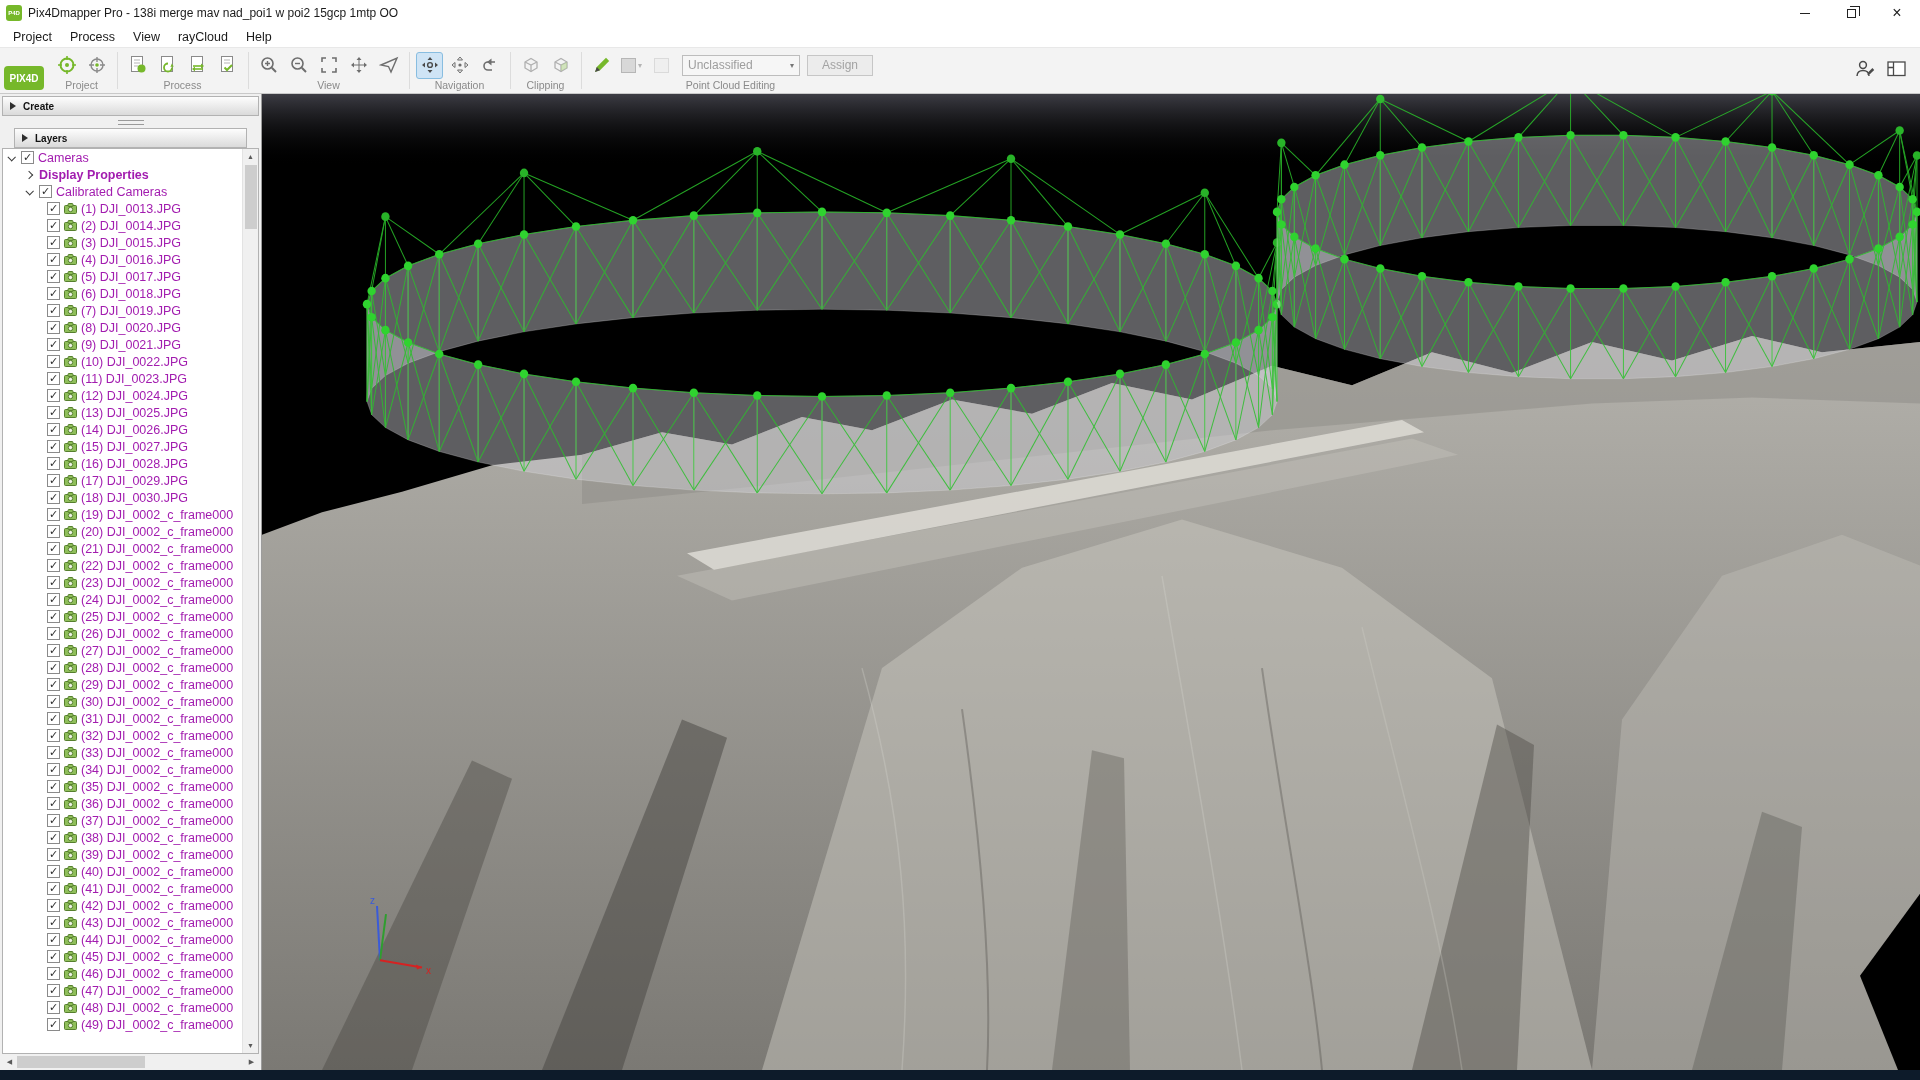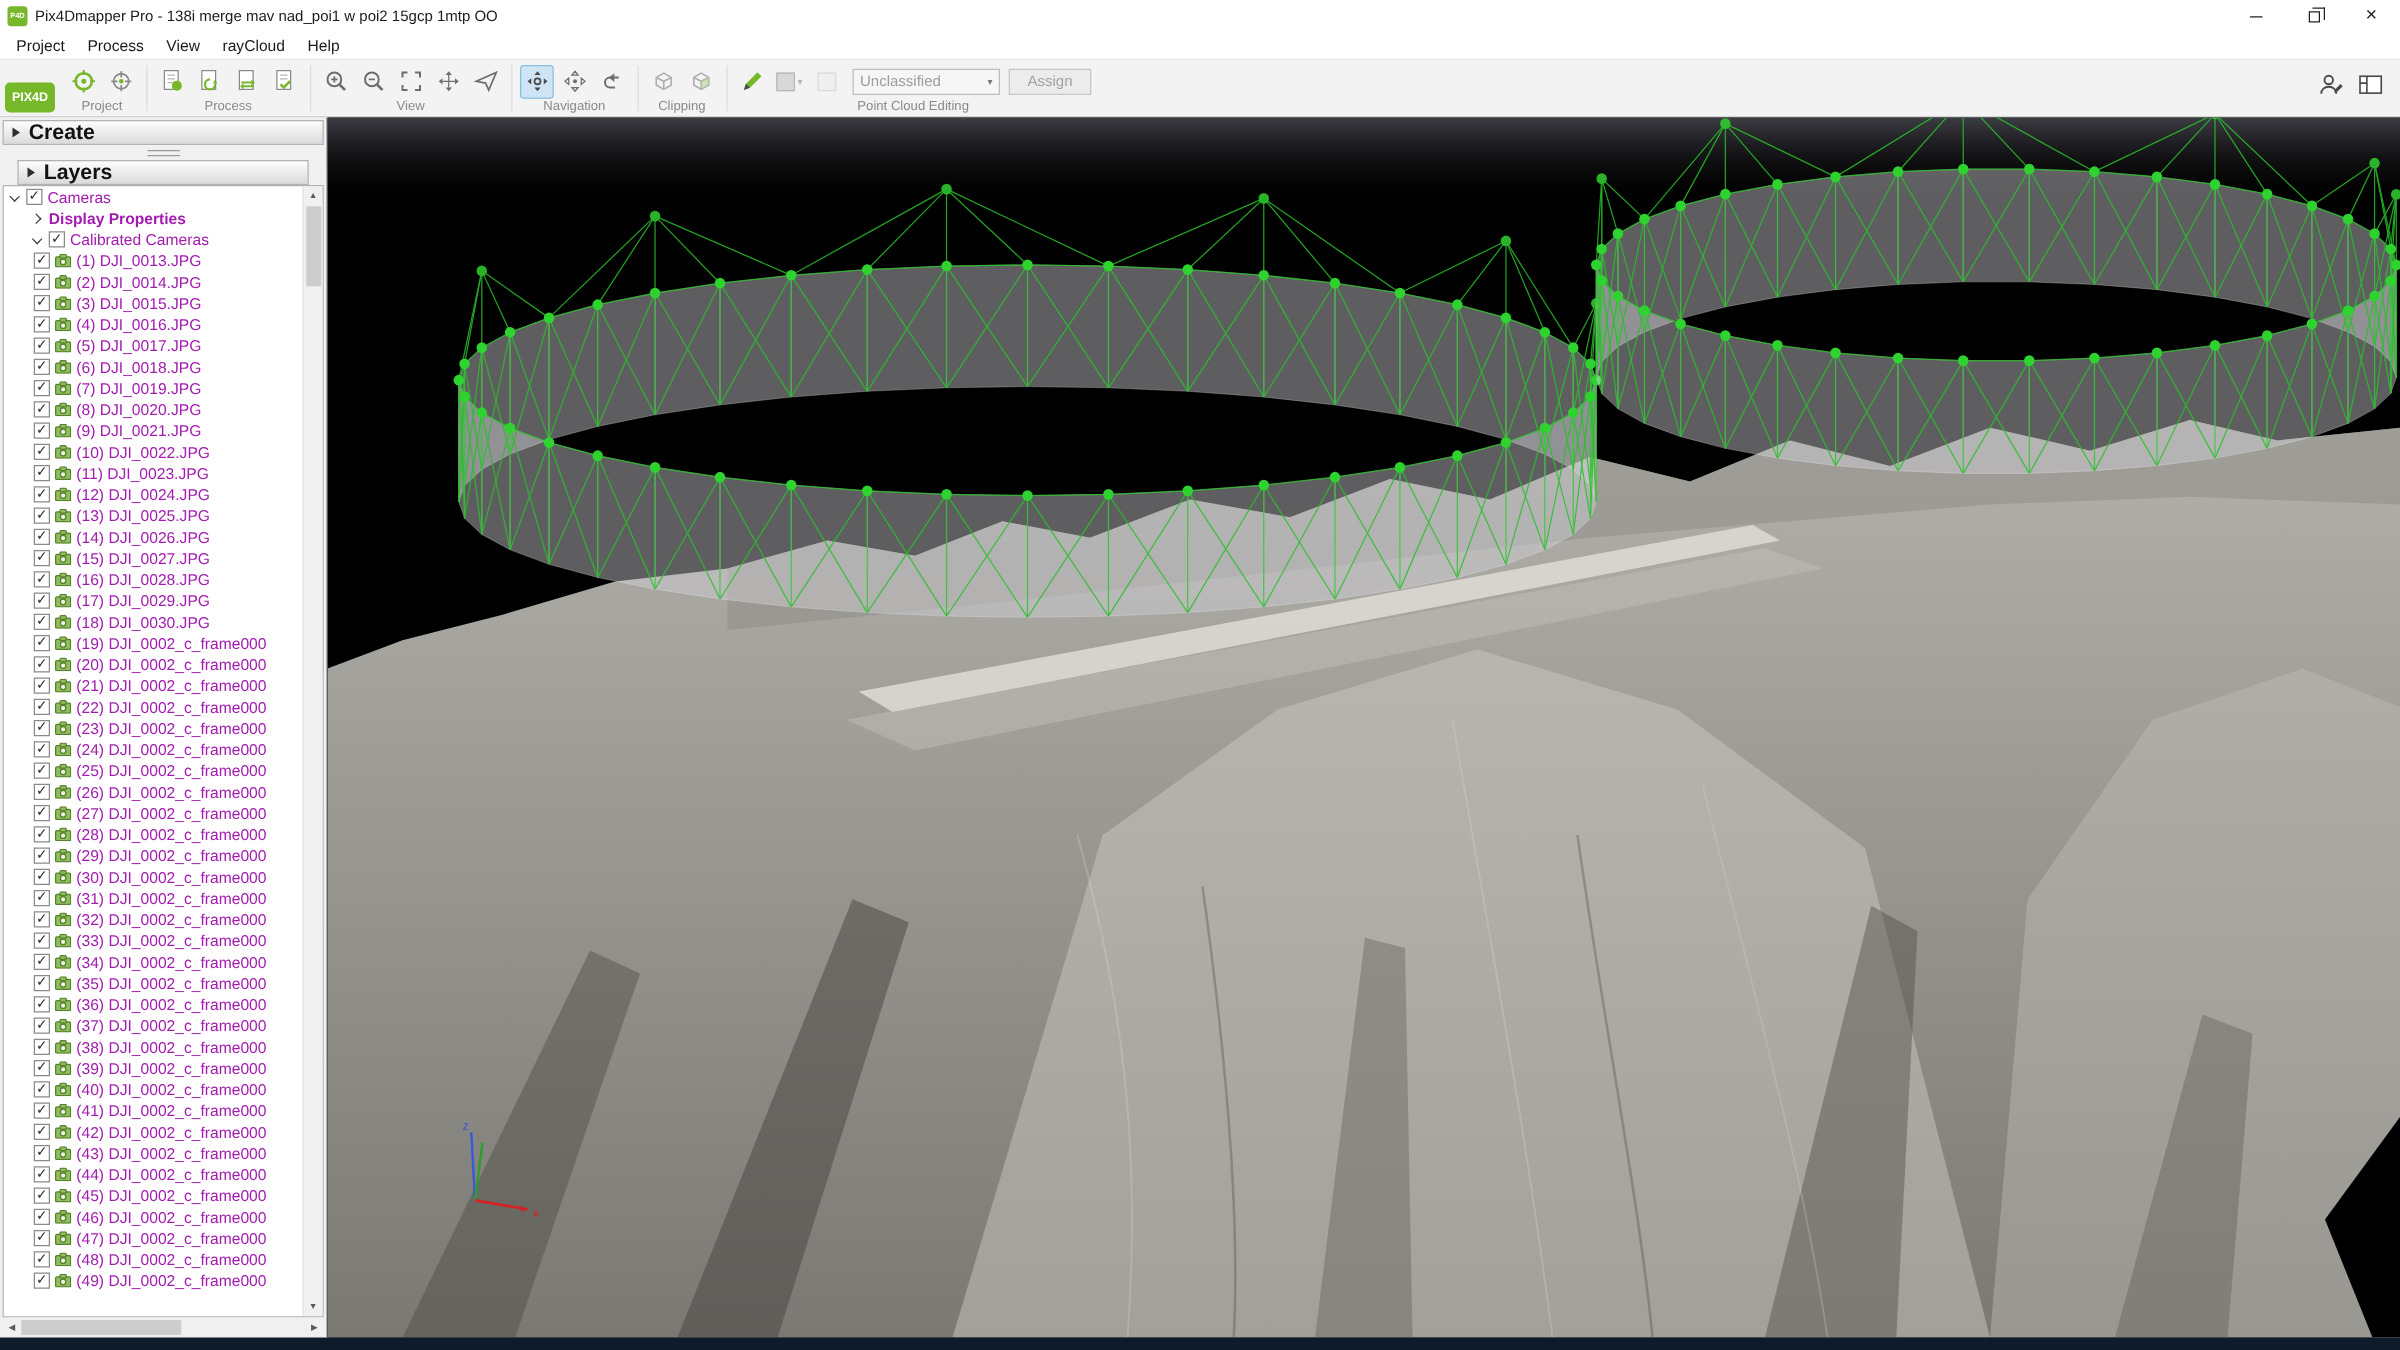--- a/index.html
+++ b/index.html
@@ -37,31 +37,31 @@
   .combo{width:118px;height:21px;border:1px solid #bdbdbd;background:#f6f6f6;color:#9d9d9d;display:flex;align-items:center;padding:0 5px;font-size:12px;gap:4px;margin:0 4px}
   .combo .combo-text{flex:1;white-space:nowrap;overflow:hidden}
   .btn-gray{height:21px;padding:0 14px;border:1px solid #c6c6c6;background:#ececec;color:#a3a3a3;font-size:12px;display:flex;align-items:center}
   .tb-right{margin-left:auto;display:flex;align-items:center;gap:10px;padding-right:12px}
 
   
   .main{flex:1;display:flex;min-height:0}
 
   
   .sidebar{width:262px;flex:none;background:#f0f0f0;border-right:1px solid #9c9c9c;display:flex;flex-direction:column;min-height:0}
-  .panel-header{height:20px;background:linear-gradient(#fdfdfd,#dadada);border:1px solid #b2b2b2;display:flex;align-items:center;gap:7px;padding:0 7px;font-size:17px;font-weight:bold;color:#111;flex:none}
+  .panel-header{height:20px;background:linear-gradient(#fdfdfd,#dadada);border:1px solid #b2b2b2;display:flex;align-items:center;gap:7px;padding:0 7px;font-size:10px;font-weight:bold;color:#111;flex:none}
   .ph-create{margin:2px 2px 0 2px}
   .ph-layers{margin:0 14px}
   .tri-right{width:0;height:0;border-left:6px solid #2e2e2e;border-top:4px solid transparent;border-bottom:4px solid transparent;flex:none}
   .splitter{height:12px;display:flex;align-items:center;justify-content:center;flex:none}
   .grip{width:26px;height:5px;border-top:1px solid #9a9a9a;border-bottom:1px solid #9a9a9a}
   .tree-wrap{flex:1;margin:0 2px;background:#fff;border:1px solid #b2b2b2;display:flex;min-height:0;overflow:hidden}
   .tree-body{flex:1;overflow:hidden}
   .tree-row{height:17px;display:flex;align-items:center;gap:4px;padding-left:4px;white-space:nowrap;font-size:12.5px;color:#a21caf}
   .tree-row.indent1{padding-left:22px}
-  .camera-row{padding-left:24px}
+  .camera-row{padding-left:44px}
   .tree-label{overflow:hidden}
   .bold{font-weight:bold}
   .chev{width:6px;height:6px;border-right:1.6px solid #3c3c3c;border-bottom:1.6px solid #3c3c3c;flex:none;margin:0 3px 0 1px}
   .chev.exp{transform:rotate(45deg) translateY(-1px)}
   .chev.col{transform:rotate(-45deg)}
   .checkbox{width:13px;height:13px;border:1px solid #8a8a8a;background:#fff;display:flex;align-items:center;justify-content:center;flex:none}
   .checkbox.checked::after{content:"\2713";font-size:11px;color:#2d2d2d;line-height:1}
   .cam-icon{display:flex;align-items:center;flex:none}
   .vscroll{width:16px;flex:none;background:#f0f0f0;border-left:1px solid #e3e3e3;display:flex;flex-direction:column;align-items:center}
   .varrow{height:15px;width:16px;display:flex;align-items:center;justify-content:center;font-size:7px;color:#5a5a5a}

